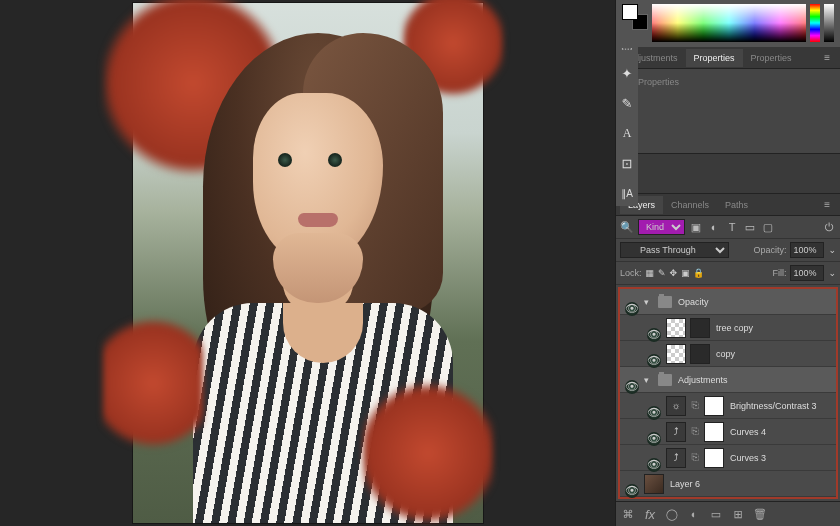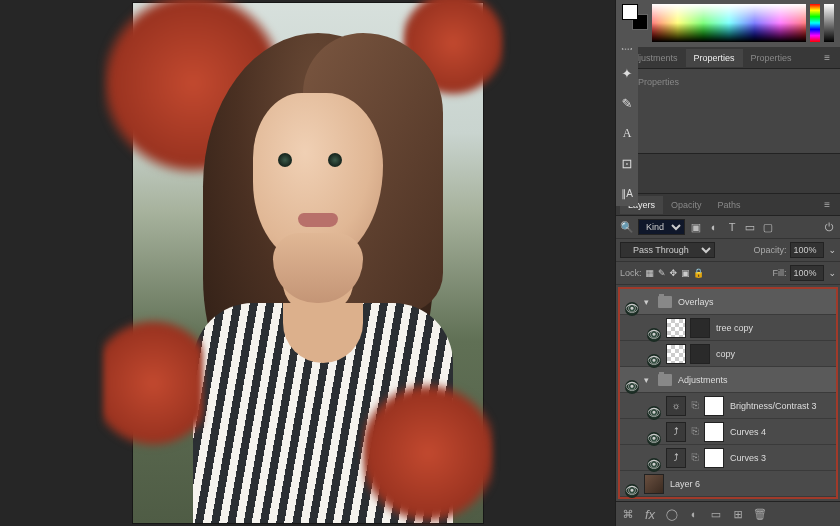--- a/index.html
+++ b/index.html
@@ -39,25 +39,25 @@
   
   .panel-tabs{display:flex;background:#383838;border-bottom:1px solid #222;height:22px;align-items:center;padding:0 4px;}
   .panel-tabs .tab{padding:4px 8px;color:#888;cursor:pointer;font-size:9px;}
   .panel-tabs .tab.active{color:#eee;background:#454545;}
   .panel-tabs .flyout{margin-left:auto;padding:0 6px;color:#aaa;cursor:pointer;}
   .properties-body{height:86px;padding:8px;color:#888;font-size:9px;background:#454545;border-bottom:1px solid #222;}
   .spacer{flex:0 0 40px;background:#3a3a3a;border-bottom:1px solid #222;}
   
   .layers-panel{flex:1;display:flex;flex-direction:column;background:#454545;}
   .layer-controls{display:flex;align-items:center;gap:4px;padding:3px 4px;border-bottom:1px solid #333;font-size:9px;}
-  .layer-controls .sel{background:#0f172a;border:1px solid #222;color:#ccc;padding:1px 3px;font-size:9px;height:16px;}
+  .layer-controls .sel{background:#a21caf;border:1px solid #222;color:#ccc;padding:1px 3px;font-size:9px;height:16px;}
   .layer-controls .ic{width:14px;height:14px;display:inline-flex;align-items:center;justify-content:center;color:#bbb;font-size:11px;}
   .row2{display:flex;align-items:center;gap:4px;padding:3px 4px;border-bottom:1px solid #333;font-size:9px;}
   .row2 label{color:#aaa;}
-  .row2 .sel{background:#323232;border:1px solid #222;color:#ccc;padding:1px 8px;font-size:9px;height:16px;min-width:60px;}
+  .row2 .sel{background:#323232;border:1px solid #222;color:#ccc;padding:1px 15px;font-size:9px;height:16px;min-width:60px;}
   .row2 .num{background:#323232;border:1px solid #222;color:#ccc;width:34px;font-size:9px;height:16px;padding:0 2px;}
   .layers-highlight{border:2px solid #a03a2a;margin:2px;padding:0;}
   .layer-list{display:flex;flex-direction:column;}
   .layer{display:flex;align-items:center;height:26px;background:#4a4a4a;border-bottom:1px solid #3a3a3a;padding:0 4px;gap:4px;}
   .layer.group{background:#5a5a5a;}
   .layer.child{padding-left:26px;background:#4a4a4a;}
   .eye{width:14px;height:14px;display:flex;align-items:center;justify-content:center;color:#ccc;font-size:11px;cursor:pointer;}
   .eye-slot{width:16px;display:flex;justify-content:center;}
   .chev{width:10px;color:#ccc;font-size:9px;}
   .folder-ic{width:14px;height:12px;background:#888;border-radius:1px;position:relative;}
@@ -125,21 +125,21 @@
     </div>
     <div class="properties-body">
       <span>No Properties</span>
     </div>
 
     <div class="spacer"></div>
 
     <div class="layers-panel">
       <div class="panel-tabs">
         <span class="tab active">Layers</span>
-        <span class="tab">Opacity</span>
+        <span class="tab">Channels</span>
         <span class="tab">Paths</span>
         <span class="flyout">≡</span>
       </div>
 
       <div class="layer-controls">
         <span class="ic">🔍</span>
         <select class="sel">
           <option>Kind</option>
         </select>
         <span class="ic">▣</span>
@@ -173,21 +173,21 @@
 
       <div class="layers-highlight">
         <div class="layer-list">
 
           <div class="layer group">
             <span class="eye-slot">
                 <span class="eye">👁</span>
               </span>
             <span class="chev">▾</span>
             <span class="folder-ic"></span>
-            <span class="lname">Overlays</span>
+            <span class="lname">Opacity</span>
           </div>
 
           <div class="layer child">
             <span class="eye-slot">
                 <span class="eye">👁</span>
               </span>
             <span class="thumb checker"></span>
             <span class="thumb dark"></span>
             <span class="lname">tree copy</span>
           </div>

